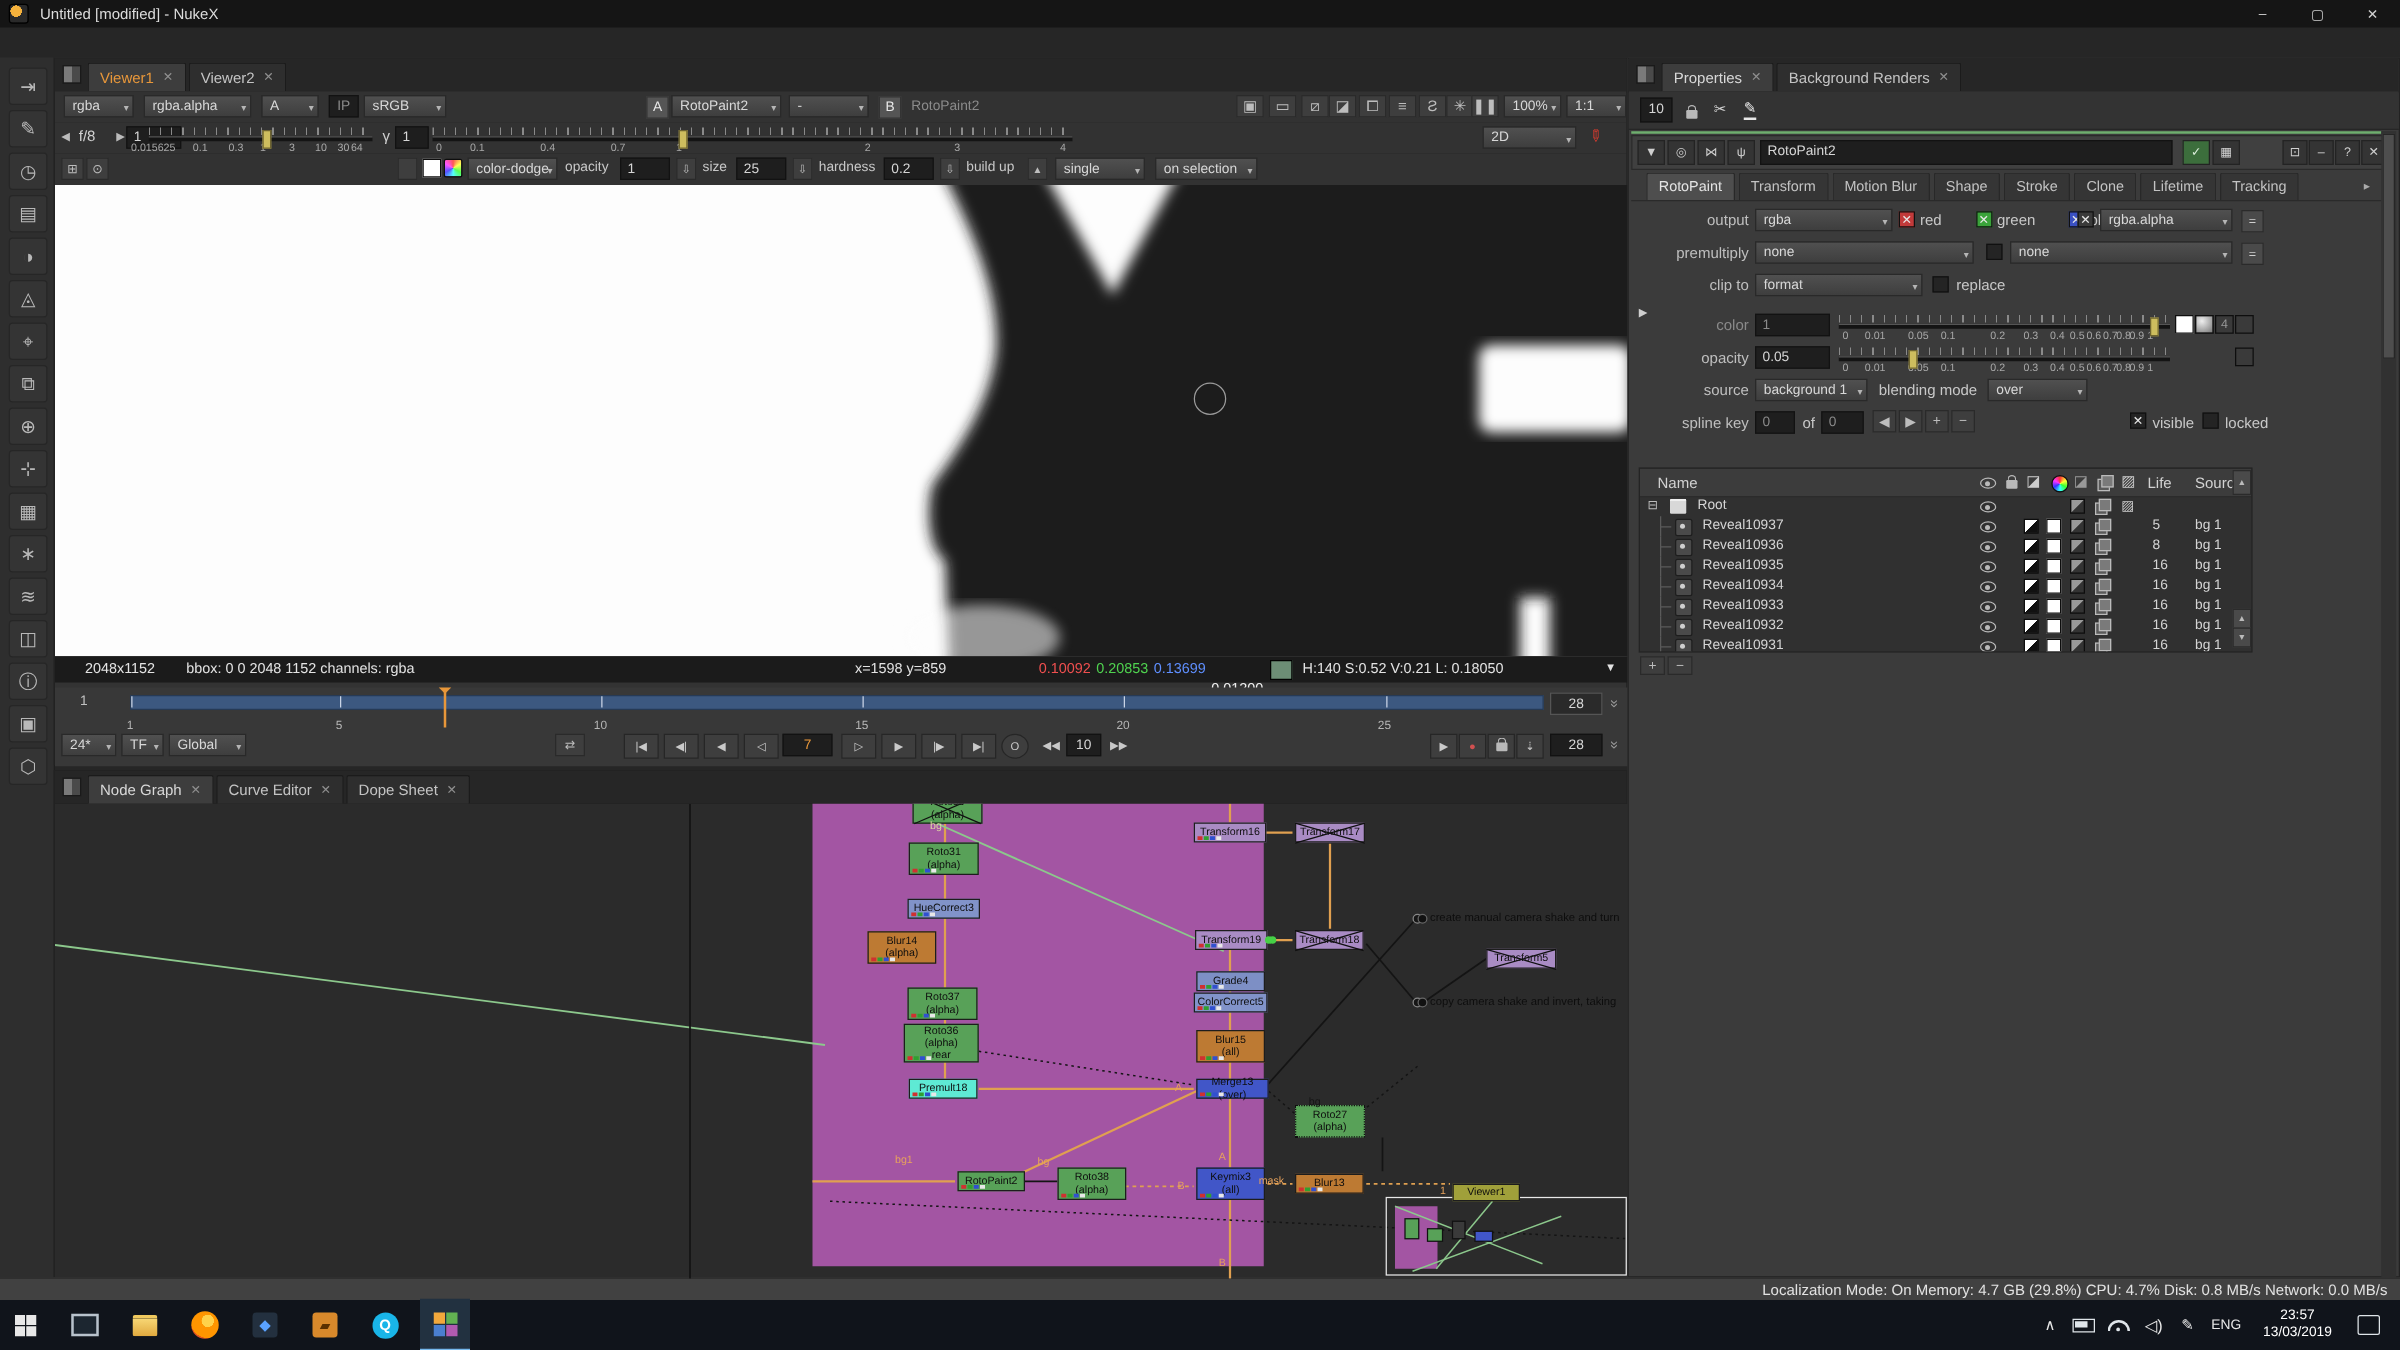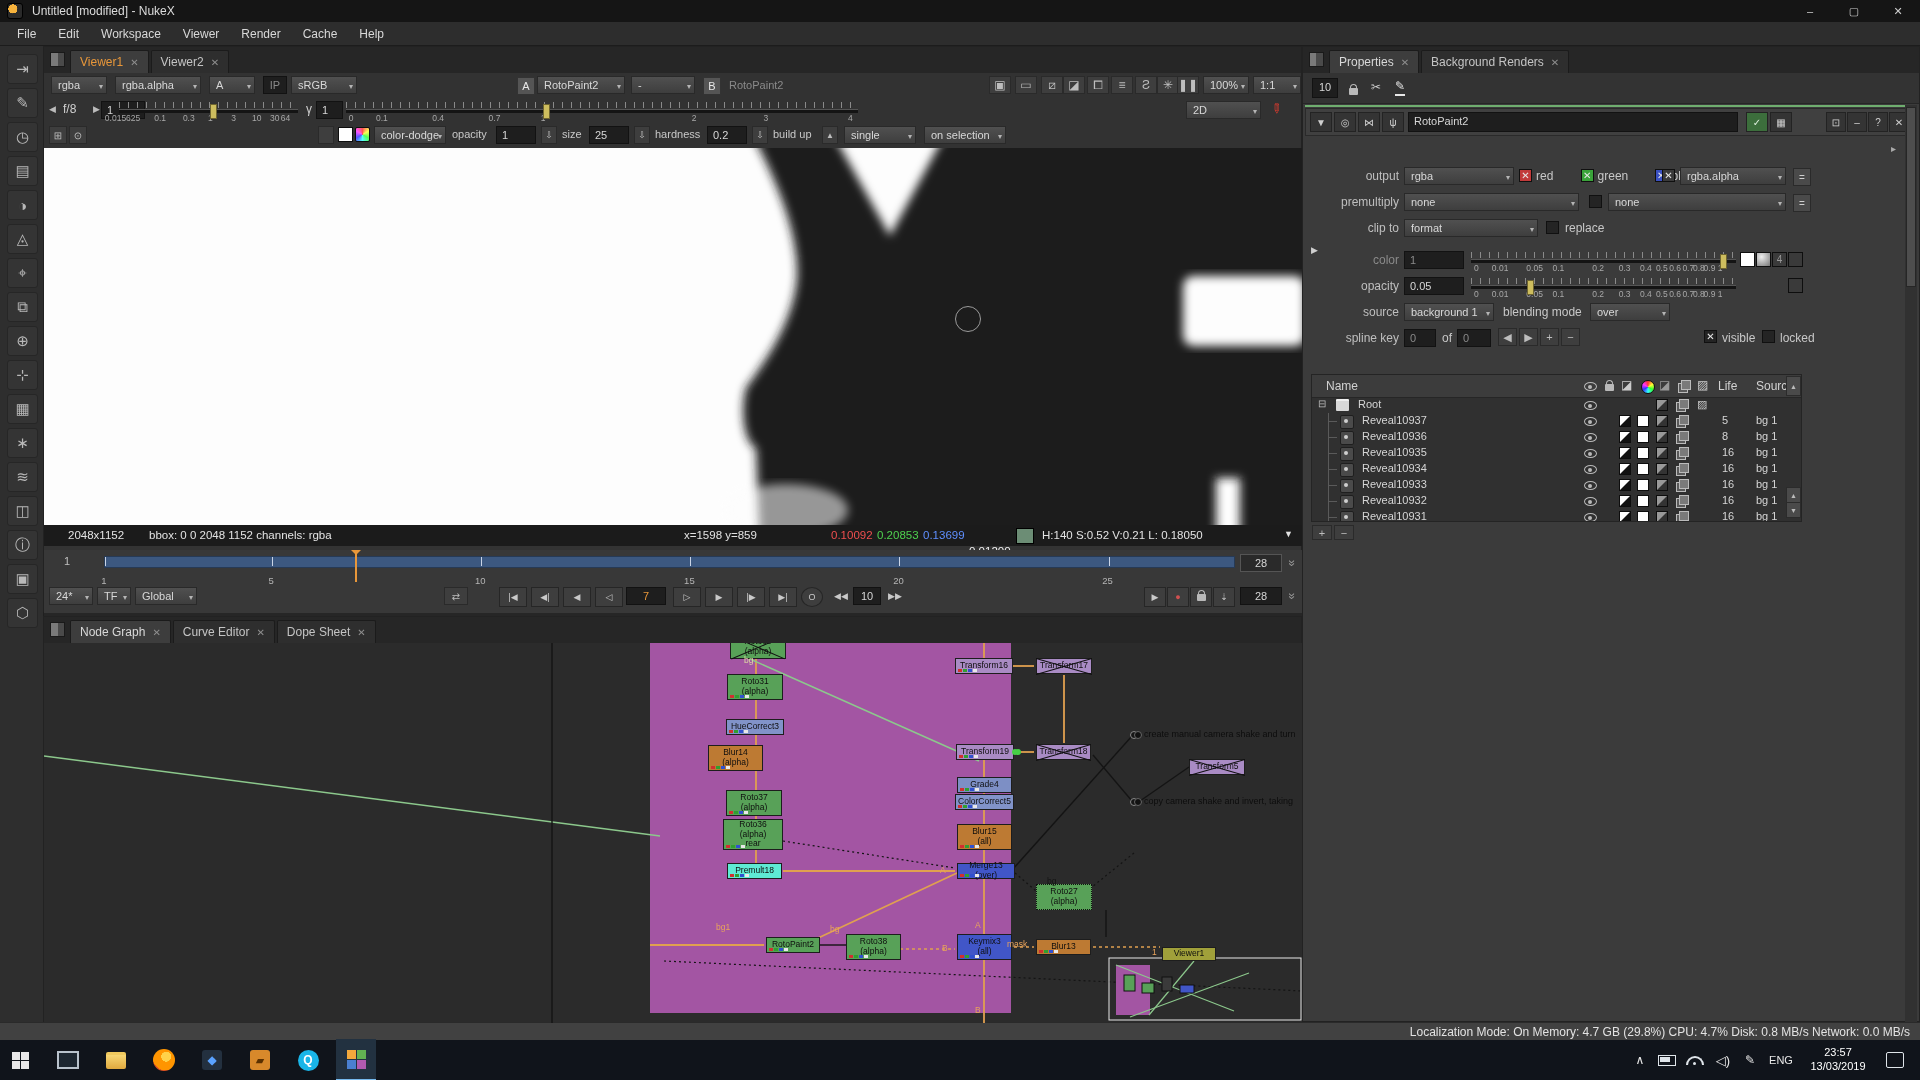--- a/index.html
+++ b/index.html
@@ -107,29 +107,20 @@
   <div id="titlebar">
     <div id="app-icon"></div>
     <div id="win-title">Untitled [modified] - NukeX</div>
     <div style="margin-left:auto;display:flex;">
       <div class="winbtn">–</div>
       <div class="winbtn">▢</div>
       <div class="winbtn">✕</div>
     </div>
   </div>
 
-  <div id="menubar">
-      <div class="menu-item">File</div>
-      <div class="menu-item">Edit</div>
-      <div class="menu-item">Workspace</div>
-      <div class="menu-item">Viewer</div>
-      <div class="menu-item">Render</div>
-      <div class="menu-item">Cache</div>
-      <div class="menu-item">Help</div>
-    </div>
 
   <div id="left-toolbar">
       <div class="ltool" style="top: 8px;">⇥</div>
       <div class="ltool" style="top: 42px;">✎</div>
       <div class="ltool" style="top: 76px;">◷</div>
       <div class="ltool" style="top: 110px;">▤</div>
       <div class="ltool" style="top: 144px;">◑</div>
       <div class="ltool" style="top: 178px;">◬</div>
       <div class="ltool" style="top: 212px;">⌖</div>
       <div class="ltool" style="top: 246px;">⧉</div>
@@ -445,21 +436,21 @@
           </div>
           <div class="node" style="left: 682px; top: 76px; width: 58px; height: 16px; background: rgb(129, 147, 201);">
             <span>HueCorrect3</span>
             <span class="chips">
               <i style="background: rgb(208, 48, 48);"></i>
               <i style="background: rgb(48, 160, 48);"></i>
               <i style="background: rgb(48, 80, 208);"></i>
               <i style="background: rgb(232, 232, 232);"></i>
             </span>
           </div>
-          <div class="node" style="left: 664px; top: 102px; width: 55px; height: 26px; background: rgb(189, 122, 51);">
+          <div class="node" style="left: 650px; top: 102px; width: 55px; height: 26px; background: rgb(189, 122, 51);">
             <span>Blur14</span>
             <span>(alpha)</span>
             <span class="chips">
               <i style="background: rgb(208, 48, 48);"></i>
               <i style="background: rgb(48, 160, 48);"></i>
               <i style="background: rgb(48, 80, 208);"></i>
               <i style="background: rgb(232, 232, 232);"></i>
             </span>
           </div>
           <div class="node" style="left: 682px; top: 147px; width: 56px; height: 26px; background: rgb(88, 161, 88);">
@@ -652,20 +643,30 @@
       <div class="nh-ic" style="left:76px;">ψ</div>
       <div class="fld" style="left:102px;top:3px;width:330px;height:20px;">RotoPaint2</div>
       <div class="nh-ic" style="left:440px;background:#3c6e3c;color:#dff0df;">✓</div>
       <div class="nh-ic" style="left:464px;">▦</div>
       <div class="nh-ic" style="left:520px;width:18px;">⊡</div>
       <div class="nh-ic" style="left:541px;width:18px;">–</div>
       <div class="nh-ic" style="left:562px;width:18px;">?</div>
       <div class="nh-ic" style="left:583px;width:18px;">✕</div>
     </div>
 
+    <div id="node-tabs">
+        <div class="ntab active">RotoPaint</div>
+        <div class="ntab">Transform</div>
+        <div class="ntab">Motion Blur</div>
+        <div class="ntab">Shape</div>
+        <div class="ntab">Stroke</div>
+        <div class="ntab">Clone</div>
+        <div class="ntab">Lifetime</div>
+        <div class="ntab">Tracking</div>
+      </div>
     <div class="abs" style="left:588px;top:96px;color:#aaa;font-size:10px;">▸</div>
 
     <div class="rlabel" style="left:8px;top:122px;">output</div>
     <div class="drop" style="left:101px;top:120px;width:110px;">rgba</div>
     <div id="channel-checks">
         <div class="chkbox" style="left: 216px; top: 122px; background: rgb(194, 58, 58);">✕</div>
         <span class="abs" style="left: 233px; top: 122px; color: rgb(200, 200, 200);">red</span>
         <div class="chkbox" style="left: 277.6px; top: 122px; background: rgb(58, 163, 58);">✕</div>
         <span class="abs" style="left: 294.6px; top: 122px; color: rgb(200, 200, 200);">green</span>
         <div class="chkbox" style="left: 351.6px; top: 122px; background: rgb(58, 80, 194);">✕</div>

